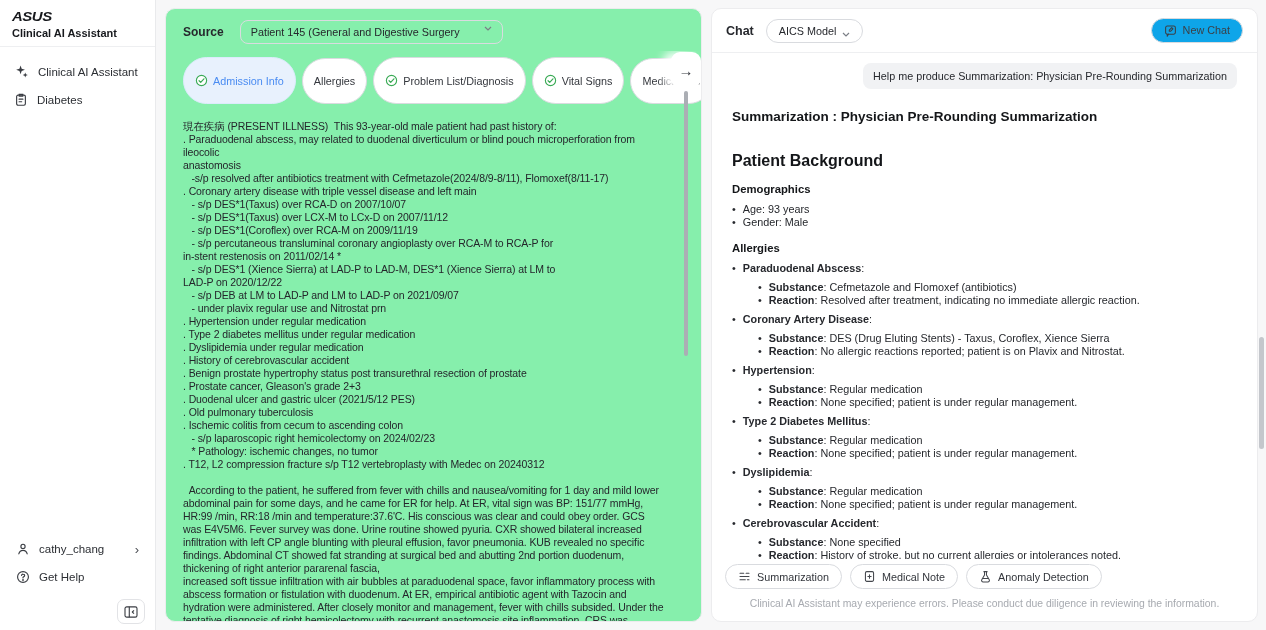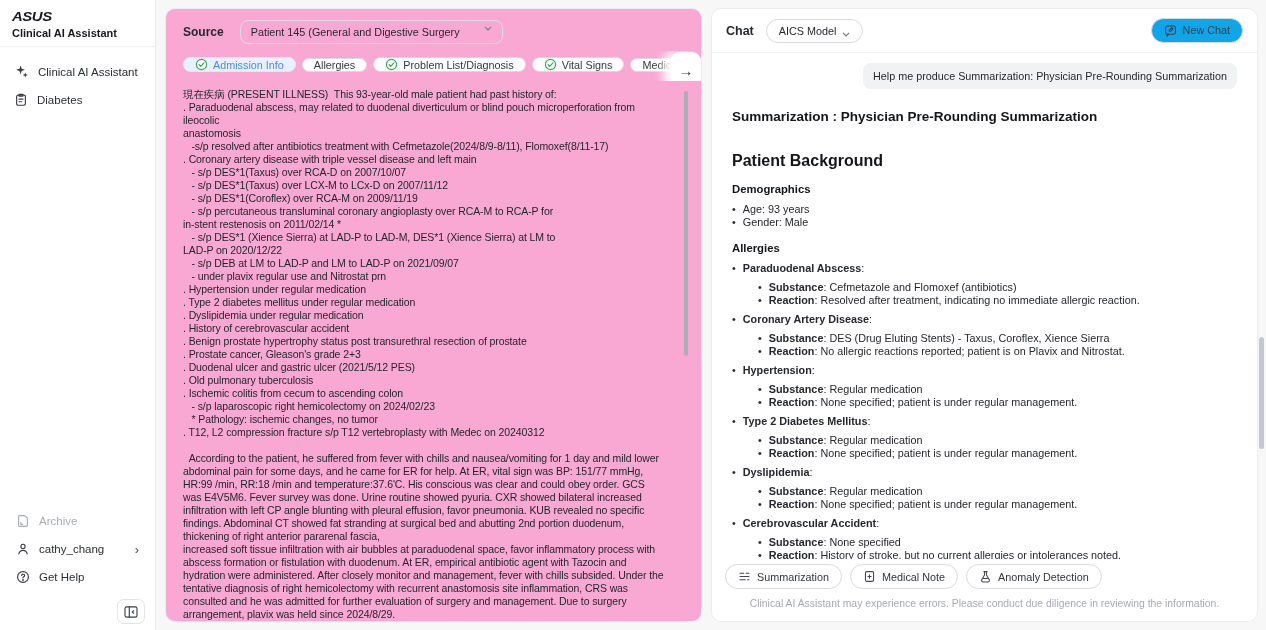--- a/index.html
+++ b/index.html
@@ -16,27 +16,27 @@
   .sb-item{display:flex;align-items:center;gap:9px;padding:7px 8px;font-size:11.5px;border-radius:6px;cursor:pointer;color:#2b2e33}
   .sb-item .ic{flex:0 0 auto;color:#3a3d43;display:flex}
   .sb-foot{position:absolute;left:0;bottom:0;width:100%;padding:4px 8px 6px}
   .sb-item.muted{color:#a8acb2}
   .sb-item.muted .ic{color:#a8acb2}
   .chev-r{margin-left:auto;color:#4b4e54;font-size:13px;line-height:1}
   .collapse-row{display:flex;justify-content:flex-end;padding:8px 2px 0}
   .collapse-btn{width:28px;height:25px;border:1px solid #e2e3e6;border-radius:7px;background:#fff;display:flex;align-items:center;justify-content:center;color:#3a3d43}
 
   
-  .main-card{position:absolute;left:165px;top:8px;width:537px;height:614px;background:#f9a8d4;border:1px solid #ececee;border-radius:10px;overflow:hidden}
+  .main-card{position:absolute;left:165px;top:8px;width:537px;height:614px;background:#86efac;border:1px solid #ececee;border-radius:10px;overflow:hidden}
   .src-row{display:flex;align-items:center;gap:16px;padding:11px 17px 7px}
   .src-label{font-weight:700;font-size:12px}
   .src-select{display:flex;align-items:flex-start;gap:24px;border:1px solid #d9dbdf;border-radius:8px;padding:5px 10px;font-size:10.8px;color:#26282d;cursor:pointer}
   .caret{color:#7b7f86}
   .tabs-row{position:relative;display:flex;gap:6px;padding:6px 0 9px 17px;align-items:center;overflow:hidden;margin-right:0}
-  .tab{display:flex;align-items:center;gap:5px;border:1px solid #d9dbdf;border-radius:999px;padding:0 11px;font-size:10.8px;white-space:nowrap;background:#fff;flex:0 0 auto;cursor:pointer;color:#34373d}
+  .tab{display:flex;align-items:center;gap:5px;border:1px solid #d9dbdf;border-radius:999px;padding:16px 11px;font-size:10.8px;white-space:nowrap;background:#fff;flex:0 0 auto;cursor:pointer;color:#34373d}
   .tab.active{background:#e8f1fd;border-color:#dcebfc;color:#4a8cf2}
   .tabs-more{position:absolute;right:0;top:1px;width:30px;height:36px;background:#fff;display:flex;align-items:center;justify-content:center;font-size:15px;color:#33363c;border-radius:9px;box-shadow:-8px 0 10px rgba(255,255,255,.95);cursor:pointer}
   .doc-text{padding:7px 36px 0 17px;font-size:10.5px;line-height:13px;letter-spacing:-.1px;white-space:pre-wrap;color:#24262b}
   .scroll-thumb{position:absolute;border-radius:3px;background:#abaeb4}
   .main-thumb{right:13px;top:82px;width:4px;height:265px}
 
   
   .chat-card{position:absolute;left:711px;top:8px;width:547px;height:614px;background:#fff;border:1px solid #ececee;border-radius:10px;overflow:hidden}
   .chat-head{display:flex;align-items:center;gap:12px;padding:9px 14px;border-bottom:1px solid #eeeff1}
   .chat-title{font-weight:700;font-size:12.5px}
@@ -83,29 +83,20 @@
       <span class="ic">
           <svg width="14" height="14" viewBox="0 0 16 16" stroke="currentColor" stroke-width="1.3" fill="none" stroke-linecap="round">
             <rect x="3" y="2.5" width="10" height="11.5" rx="1.6"></rect>
             <path d="M6 1.5h4v2H6zM5.8 7h4.4M5.8 10h3"></path>
           </svg>
         </span>
       <span>Diabetes</span>
     </div>
   </div>
   <div class="sb-foot">
-    <div class="sb-item muted">
-      <span class="ic">
-          <svg width="14" height="14" viewBox="0 0 16 16" stroke="currentColor" stroke-width="1.3" fill="none" stroke-linecap="round" stroke-linejoin="round">
-            <path d="M4 1.8h6l3 3v8.4a1 1 0 0 1-1 1H4a1 1 0 0 1-1-1V2.8a1 1 0 0 1 1-1z"></path>
-            <path d="M5.5 9.5v2.3h2.3"></path>
-          </svg>
-        </span>
-      <span>Archive</span>
-    </div>
     <div class="sb-item">
       <span class="ic">
           <svg width="14" height="14" viewBox="0 0 16 16" stroke="currentColor" stroke-width="1.3" fill="none" stroke-linecap="round">
             <circle cx="8" cy="5" r="2.4"></circle>
             <path d="M3.2 13.5c.7-2.6 2.6-3.9 4.8-3.9s4.1 1.3 4.8 3.9"></path>
           </svg>
         </span>
       <span>cathy_chang</span>
       <span class="chev-r">›</span>
     </div>

